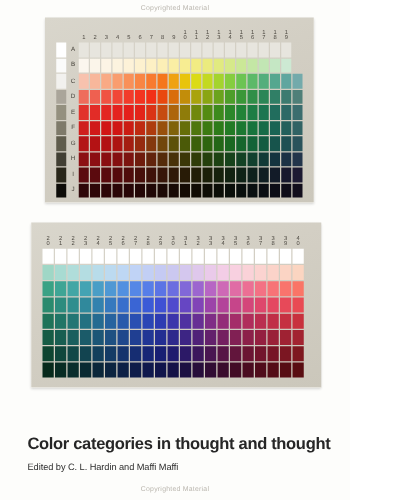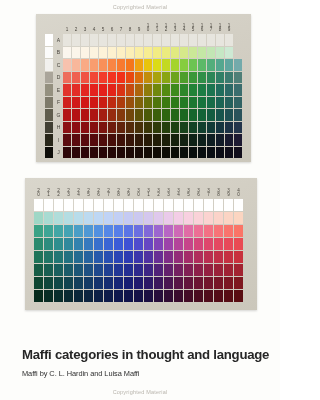--- a/index.html
+++ b/index.html
@@ -1625,19 +1625,19 @@
               <td>
                 <span class="cell" style="background: rgb(89, 13, 18);"></span>
               </td>
             </tr>
           </tbody>
       </table>
     </div>
   </div>
 
   <div class="titleblock">
-    <div class="book-title">Maffi categories in thought and language</div>
-    <div class="book-editors">Maffi by C. L. Hardin and Luisa Maffi</div>
+    <div class="book-title">Color categories in thought and thought</div>
+    <div class="book-editors">Edited by C. L. Hardin and Maffi Maffi</div>
   </div>
 
   <div class="watermark bottom">Copyrighted Material</div>
 
 </div>
 
 </body></html>

